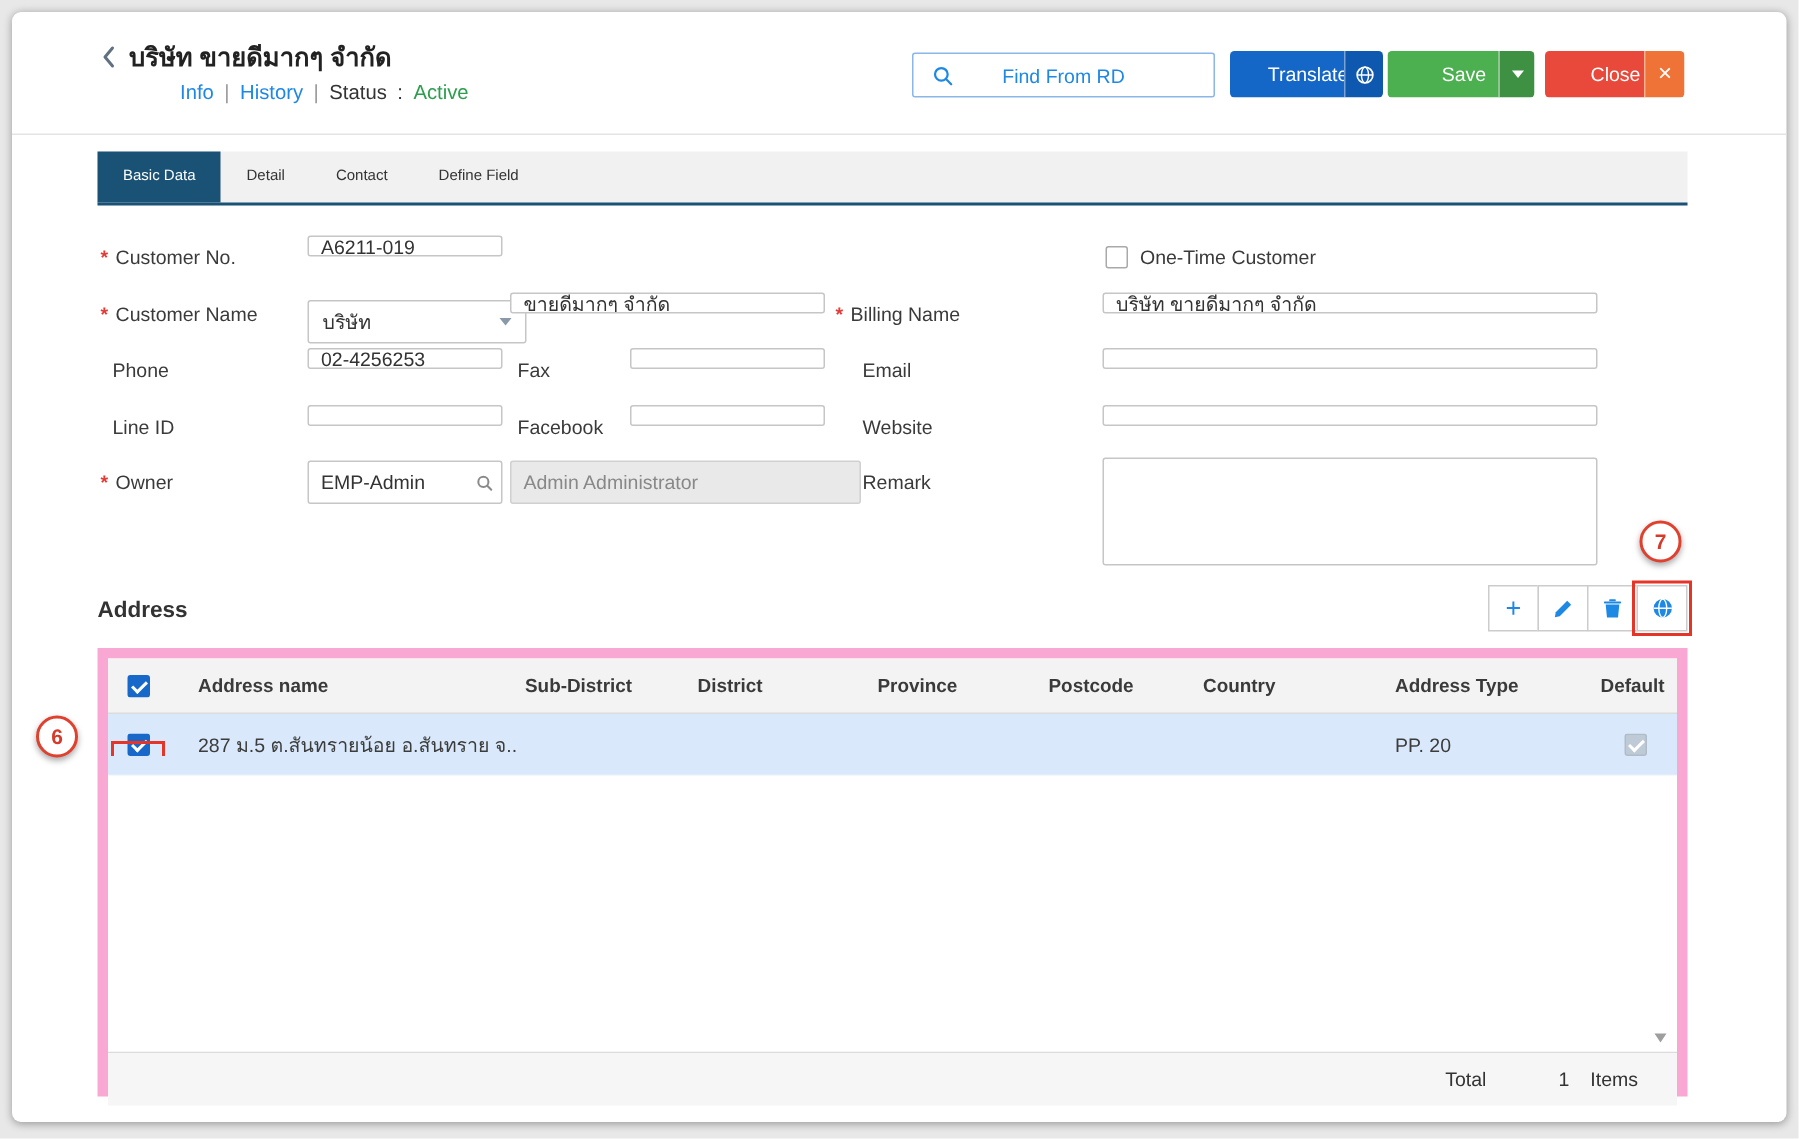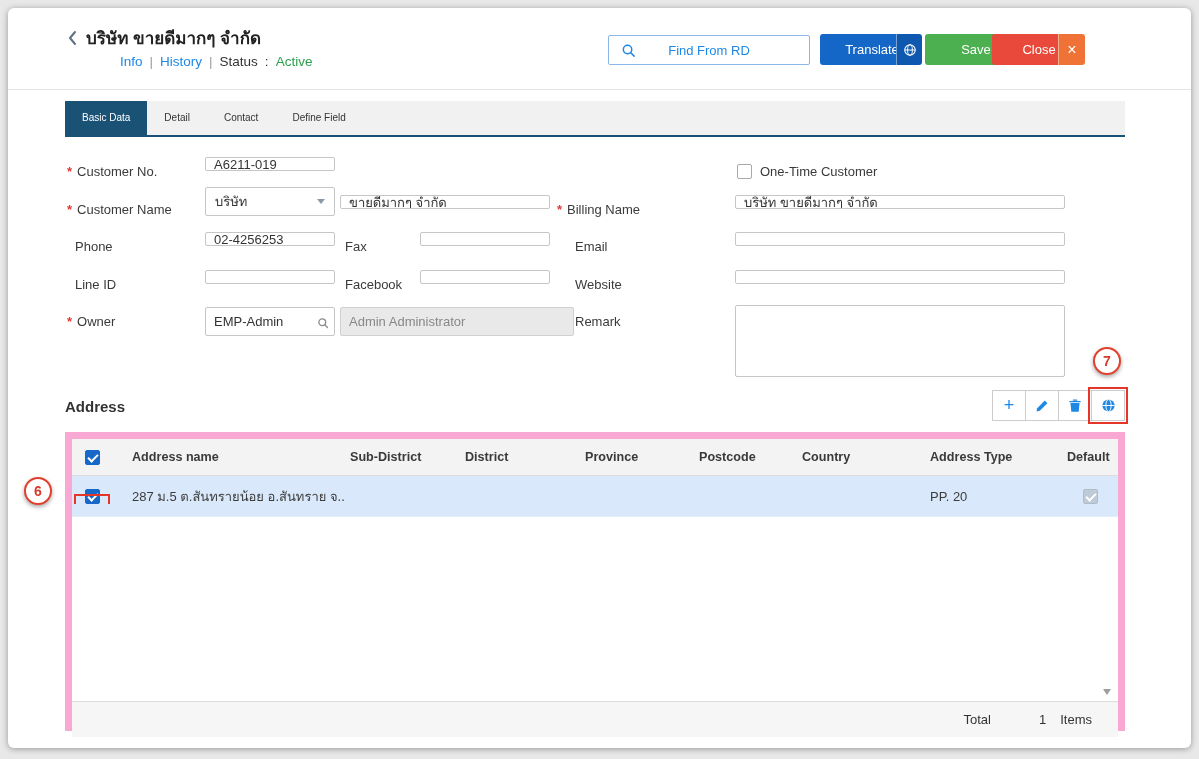--- a/index.html
+++ b/index.html
@@ -29,21 +29,21 @@
   .btn { position:absolute; top:26px; height:31px; display:flex; border-radius:3px; overflow:hidden;
          color:#fff; font-size:13px; cursor:pointer; }
   .btn-main { display:flex; align-items:center; justify-content:center;padding-left:28px; }
   .btn-seg { display:flex; align-items:center; justify-content:center; border-left:1px solid rgba(255,255,255,.45); }
   .btn-translate { left:812px; }
   .btn-translate .btn-main { width:76px; background:#1467c6; }
   .btn-translate .btn-seg  { width:26px; background:#0e58b0; }
   .btn-save { left:917px; }
   .btn-save .btn-main { width:74px; background:#4caf50; }
   .btn-save .btn-seg  { width:24px; background:#3e9142; }
-  .btn-close { left:984px; }
+  .btn-close { left:1022px; }
   .btn-close .btn-main { width:66px; background:#e8493a; }
   .btn-close .btn-seg  { width:27px; background:#ef7336; font-size:16px; }
 
   
   .tabs { position:absolute; left:57px; top:93px; width:1060px; height:36px; display:flex;
           background:#f1f1f1; border-bottom:2px solid #1a5276; }
   .tab { height:34px; line-height:34px; padding:0 17px; font-size:10px; color:#333; cursor:pointer; white-space:nowrap; }
   .tab.active { background:#1a5276; color:#fff; }
 
   
@@ -173,21 +173,21 @@
   <div class="f-label" style="left:59px; top:149px;">
     <span class="req">*</span>
     <span>Customer No.</span>
   </div>
   <input class="f-input" style="left: 197px; top: 149px; width: 130px;" value="A6211-019">
 
   <div class="f-label" style="left:59px; top:187px;">
     <span class="req">*</span>
     <span>Customer Name</span>
   </div>
-  <div class="combo" style="left:197px; top:179px; width:130px;">
+  <div class="combo" style="left:197px; top:192px; width:146px;">
     <span>บริษัท</span>
     <span class="caret"></span>
   </div>
   <input class="f-input" style="left: 332px; top: 187px; width: 210px;" value="ขายดีมากๆ จำกัด">
 
   <div class="f-label" style="left:67px; top:224px;">
       <span>Phone</span>
     </div>
   <input class="f-input" style="left: 197px; top: 224px; width: 130px;" value="02-4256253">
   <div class="f-label" style="left:337px; top:224px;">

